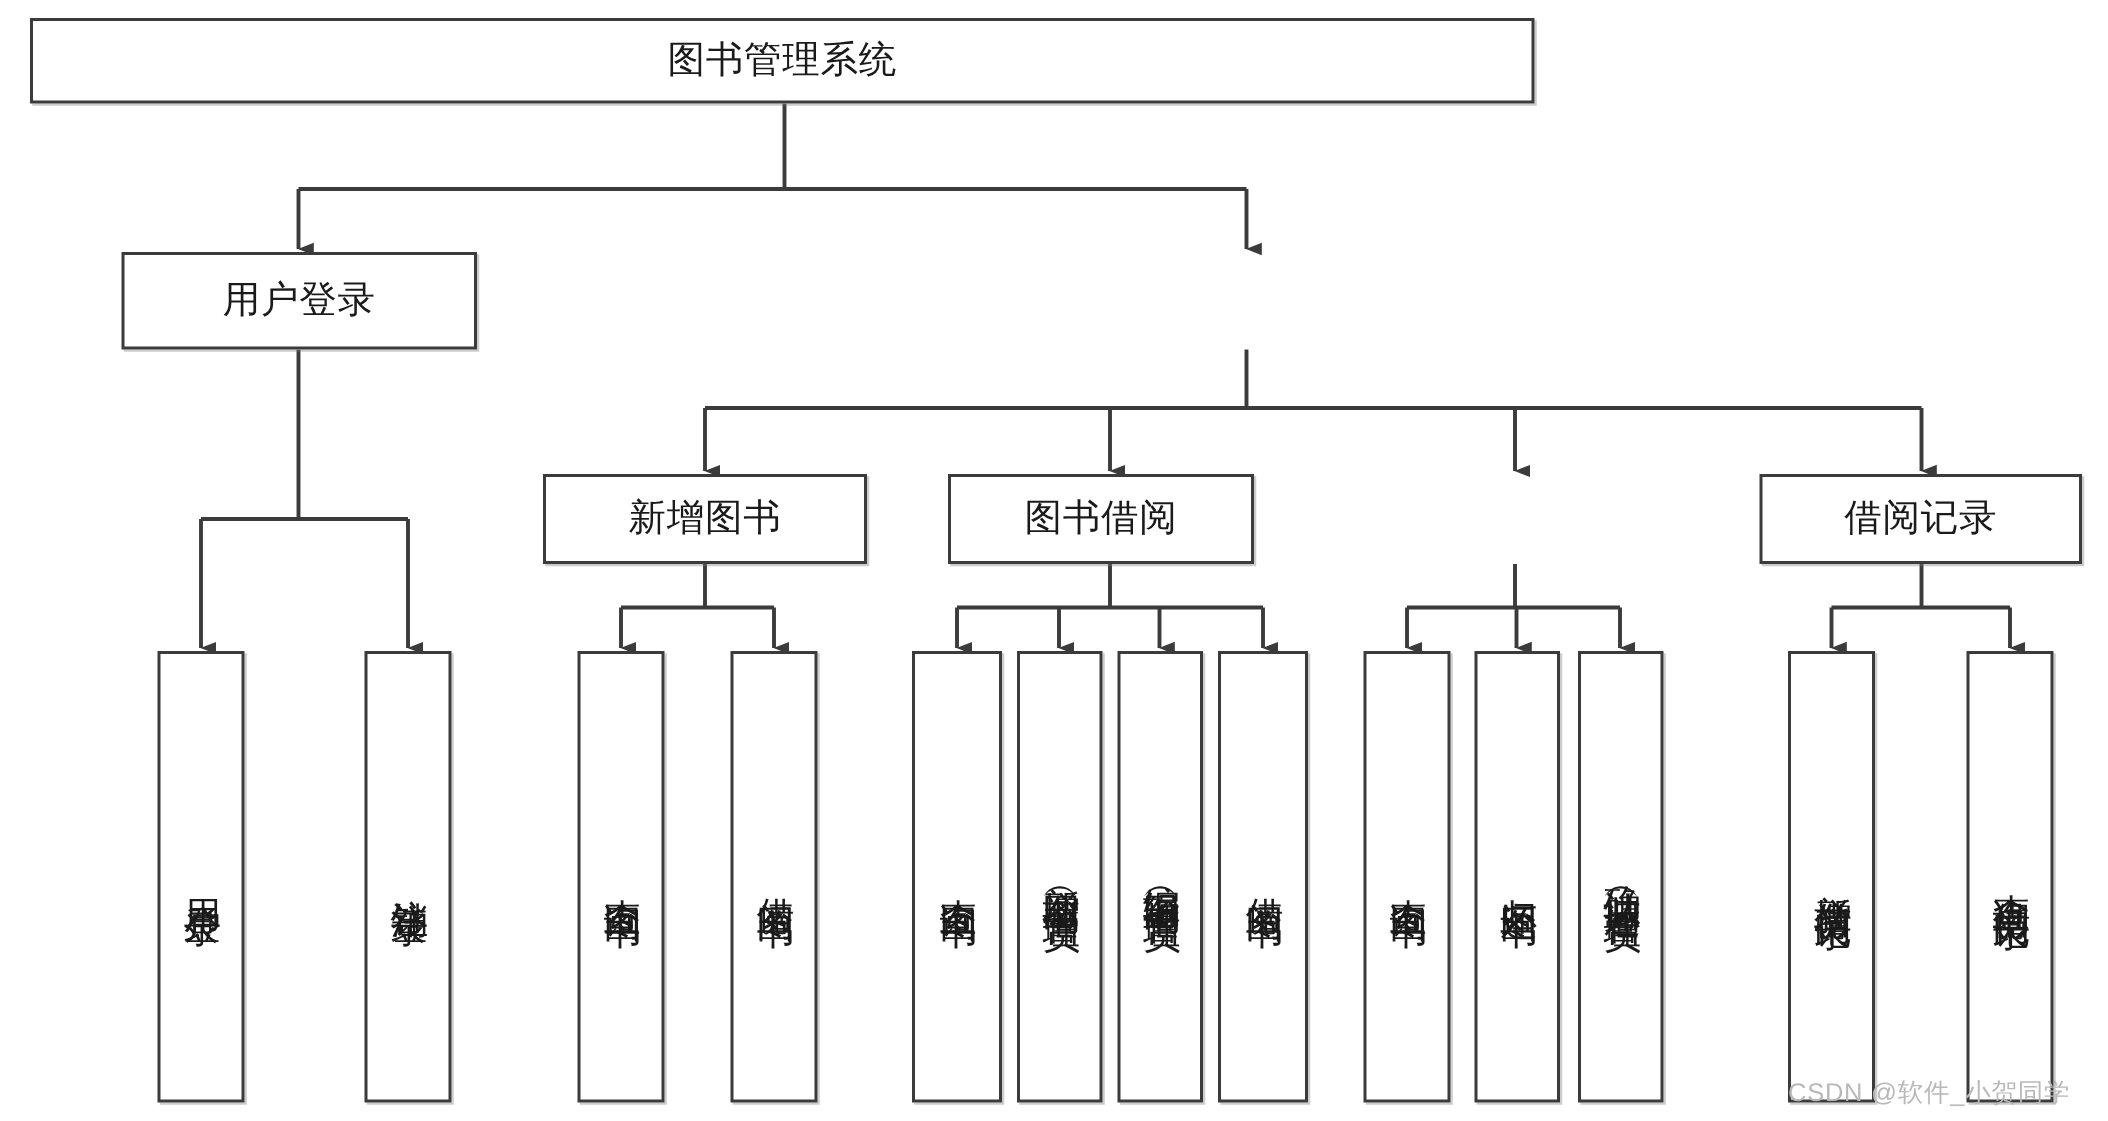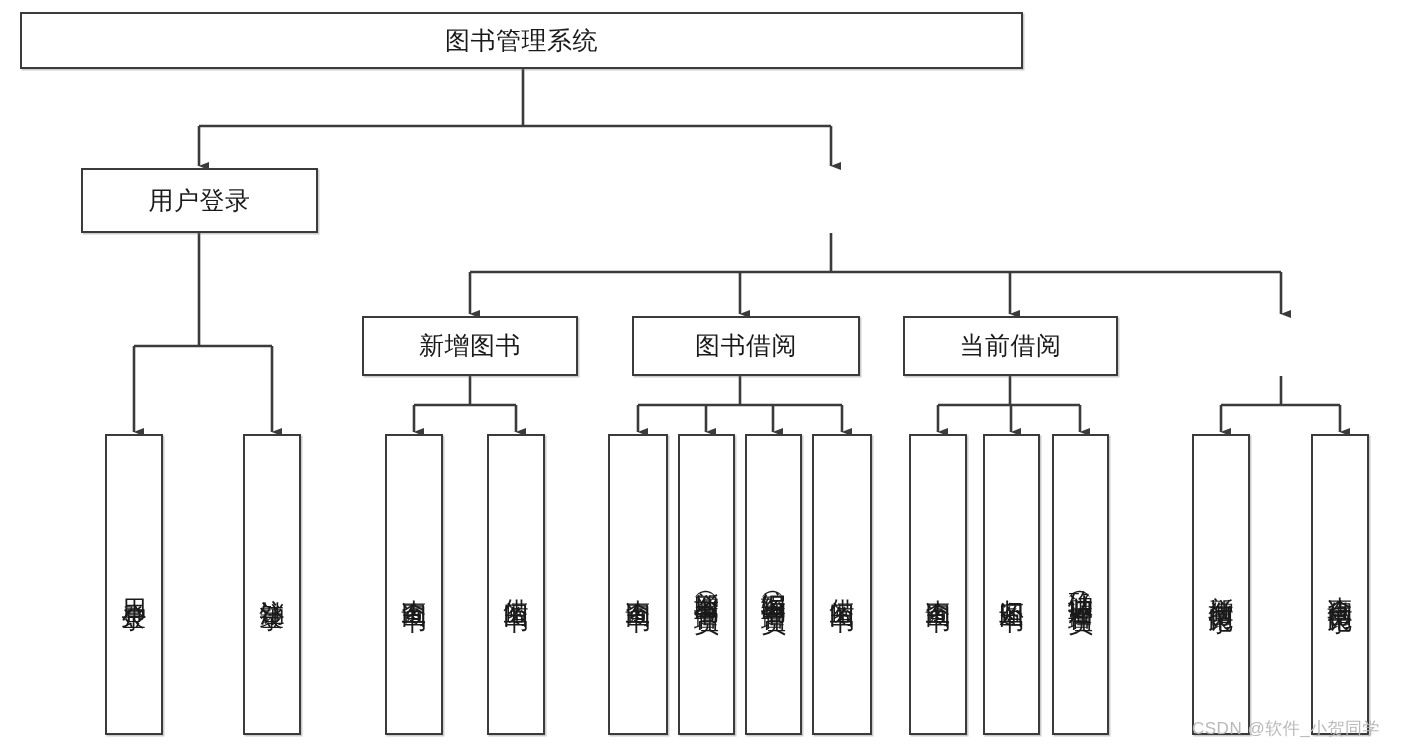--- a/index.html
+++ b/index.html
@@ -133,25 +133,25 @@
     <span class="label">图书管理系统</span>
   </div>
 
   <div class="node horiz" style="left:81px; top:168px; width:237px; height:65px;">
     <span class="label">用户登录</span>
   </div>
 
   <div class="node horiz" style="left:362px; top:316px; width:216px; height:60px;">
     <span class="label">新增图书</span>
   </div>
-  <div class="node horiz" style="left:632px; top:316px; width:228px; height:60px;">
+  <div class="node horiz" style="left:632px; top:316px; width:204px; height:60px;">
     <span class="label">图书借阅</span>
   </div>
-  <div class="node horiz" style="left:903px; top:316px; width:215px; height:60px;">
-    <span class="label">当前借阅</span>
+  <div class="node horiz" style="left:1173px; top:316px; width:215px; height:60px;">
+    <span class="label">借阅记录</span>
   </div>
 
   <div class="node vert" style="left:105px; top:434px; width:58px; height:301px;">
     <span class="label">用户登录</span>
   </div>
   <div class="node vert" style="left:243px; top:434px; width:58px; height:301px;">
     <span class="label">注销登录</span>
   </div>
   <div class="node vert" style="left:385px; top:434px; width:58px; height:301px;">
     <span class="label">查询图书</span>

